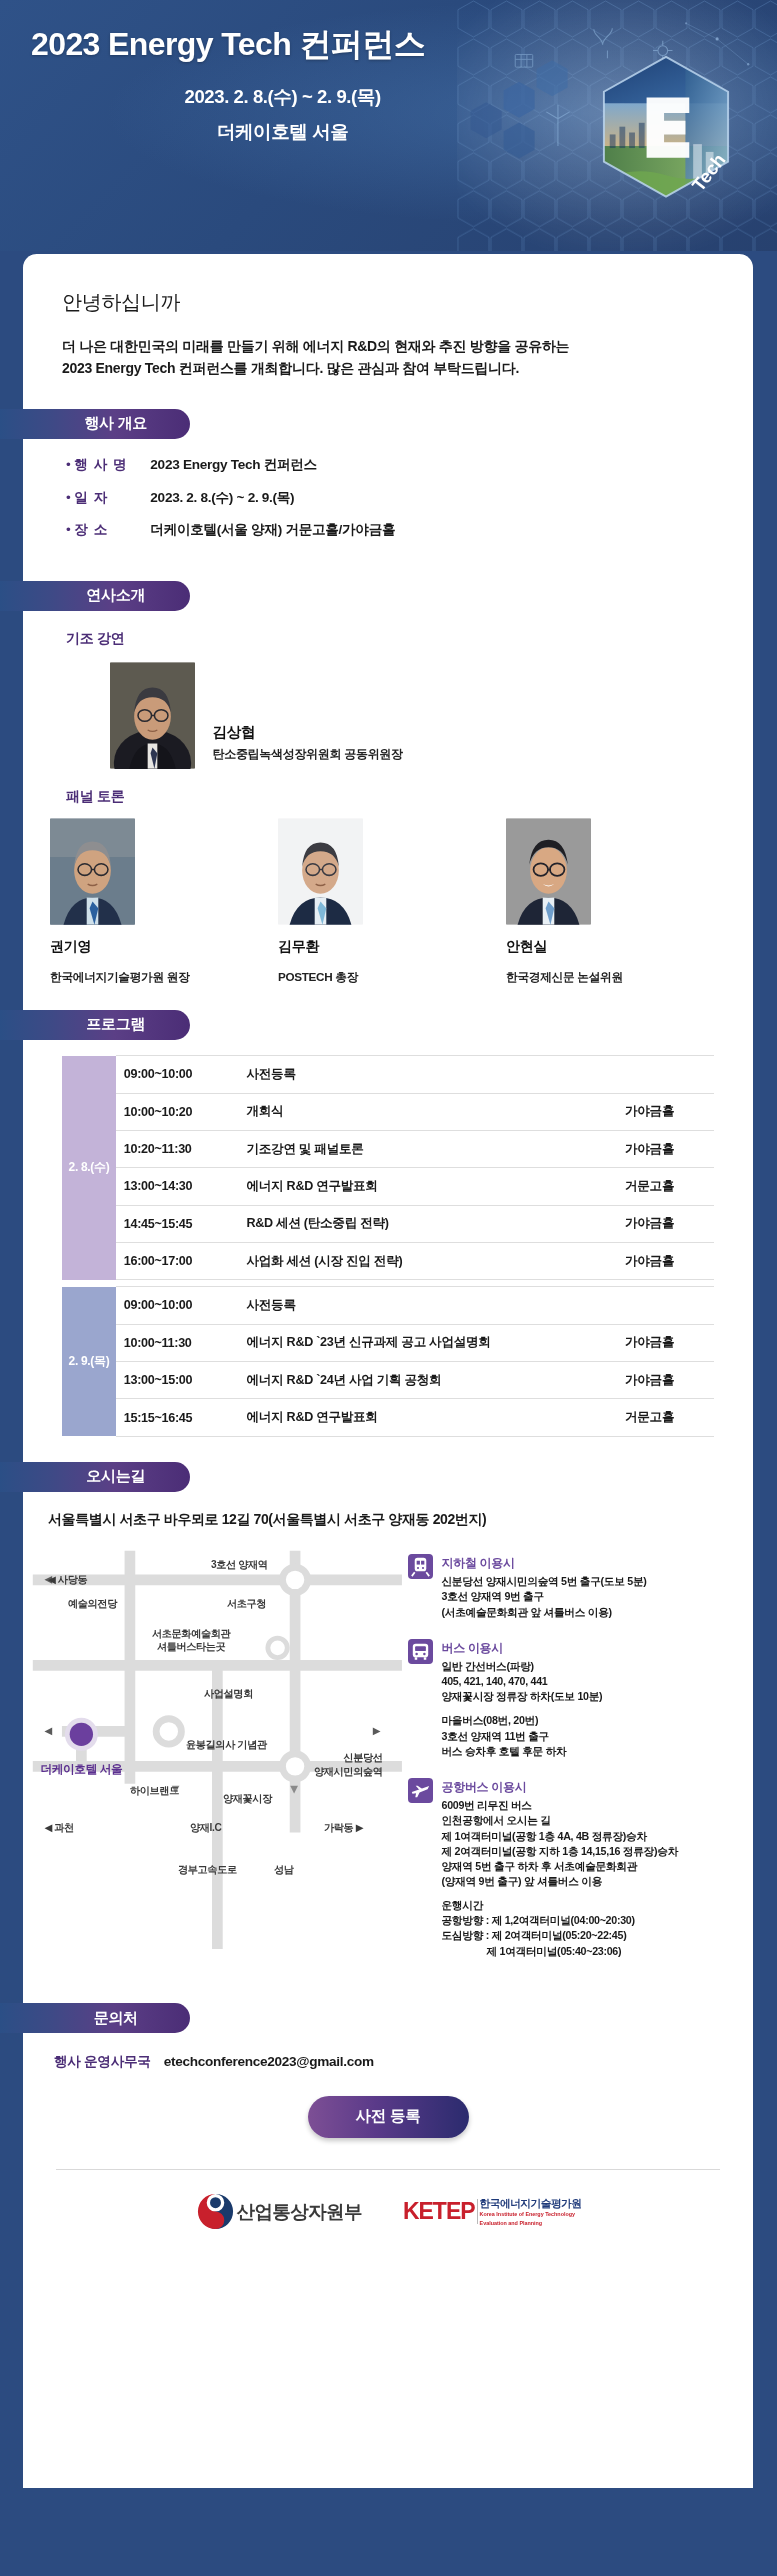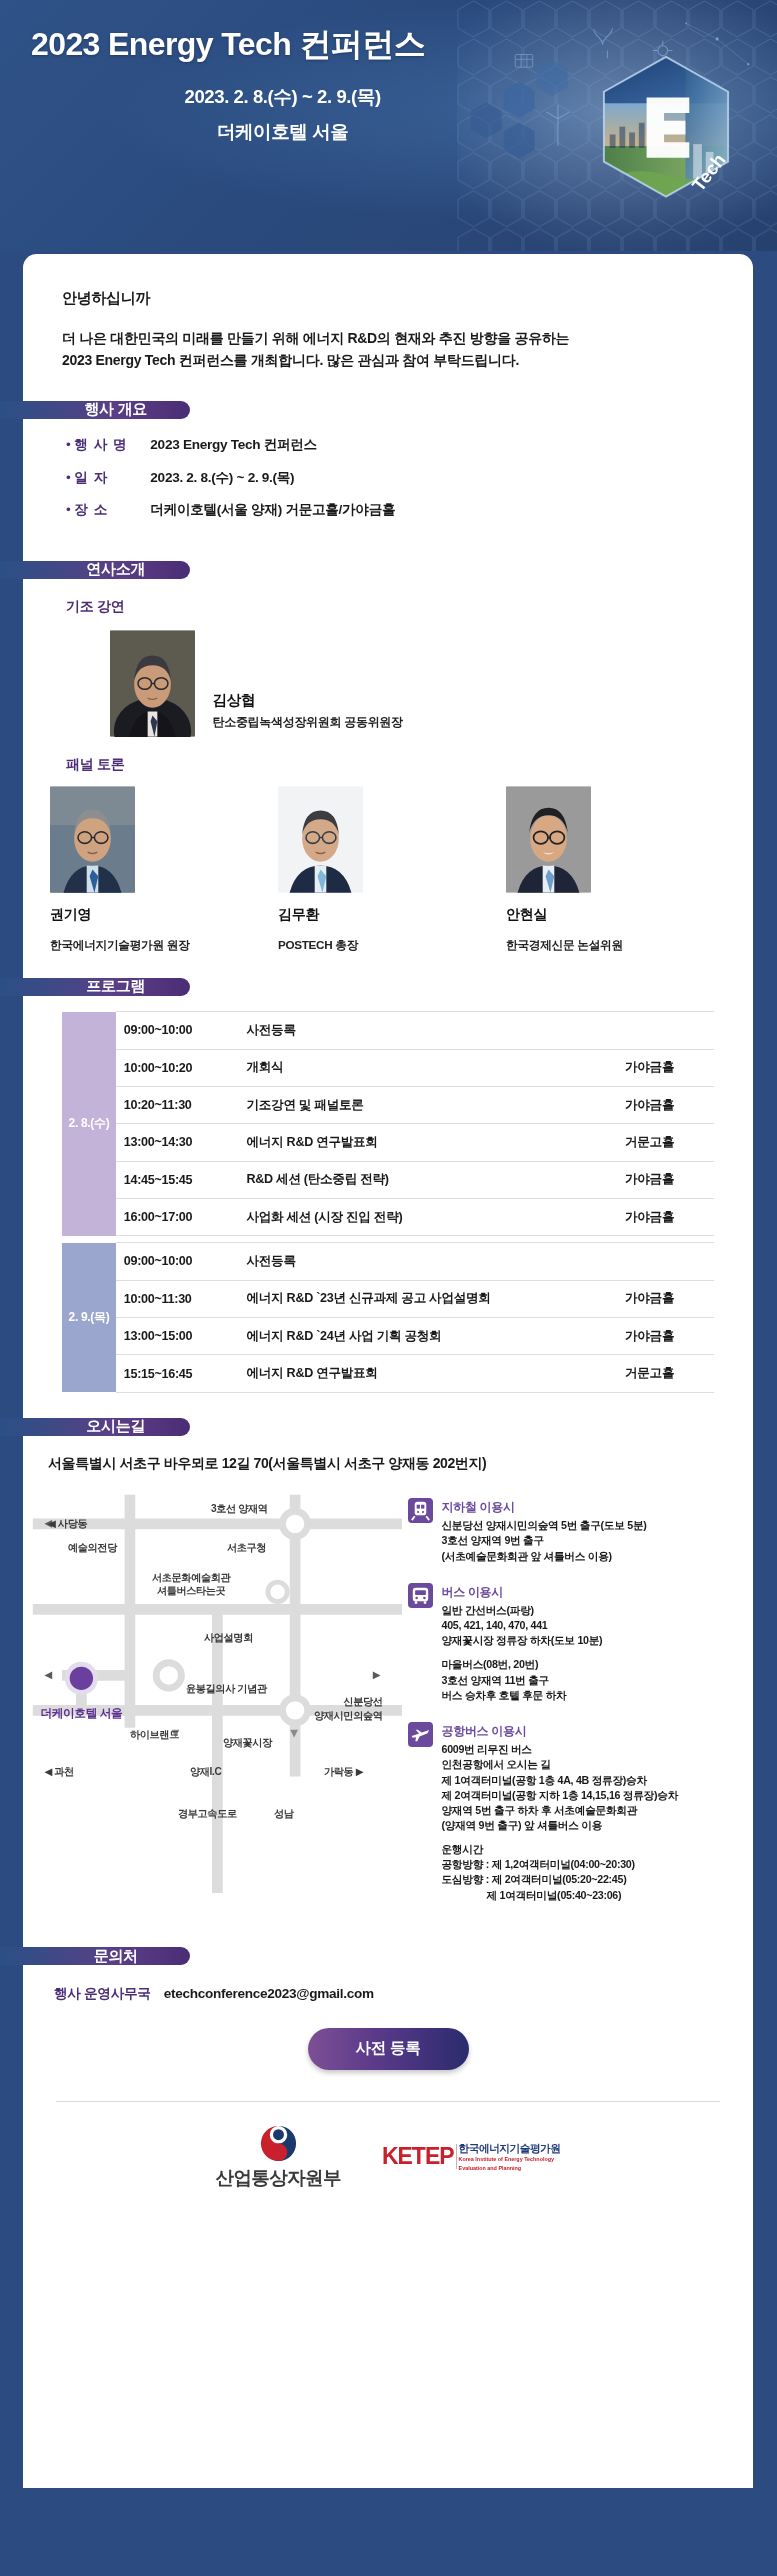--- a/index.html
+++ b/index.html
@@ -75,38 +75,38 @@
     width: 730px;
     background: #ffffff;
     border-radius: 13.6px 13.6px 0 0;
     padding: 0 0 13.6px 0;
     min-height: 2234px;
   }
 
   
   .intro { padding: 35px 39px 3.9px 39px; }
   .intro-greet {
-    font-size: 15px;
-    font-weight: bold;
+    font-size: 20px;
+    font-weight: normal;
     color: #1a1a1a;
     letter-spacing: -0.3px;
   }
   .intro-body {
     margin-top: 18.5px;
     font-size: 14px;
     font-weight: bold;
     line-height: 1.62;
     color: #1a1a1a;
     letter-spacing: -0.3px;
   }
 
   
   .sec-badge {
     position: relative;
-    height: 18px;
+    height: 30px;
     width: 190px;
     margin-left: -23px;
     background: linear-gradient(90deg, #2b4f86 0%, #3d4a86 26%, #5b3f86 60%, #4b2d76 100%);
     border-radius: 0 15.5px 15.5px 0;
     display: flex;
     align-items: center;
     justify-content: center;
     padding-left: 24px;
   }
   .sec-badge span {
@@ -308,21 +308,21 @@
     height: 1px;
     background: #d9d9d9;
   }
   .logos {
     display: flex;
     align-items: center;
     justify-content: center;
     padding: 21.4px 0 9.7px 0;
     gap: 41px;
   }
-  .logo-motie { display: flex; align-items: center; gap: 1px; flex-direction: column; }
+  .logo-motie { display: flex; align-items: center; gap: 1px; }
   .motie-name {
     font-size: 18.5px;
     font-weight: bold;
     color: #3a3a3a;
     letter-spacing: -0.6px;
   }
   .logo-ketep { display: flex; align-items: center; gap: 2px; }
   .ketep-mark {
     font-size: 23px;
     font-weight: bold;

